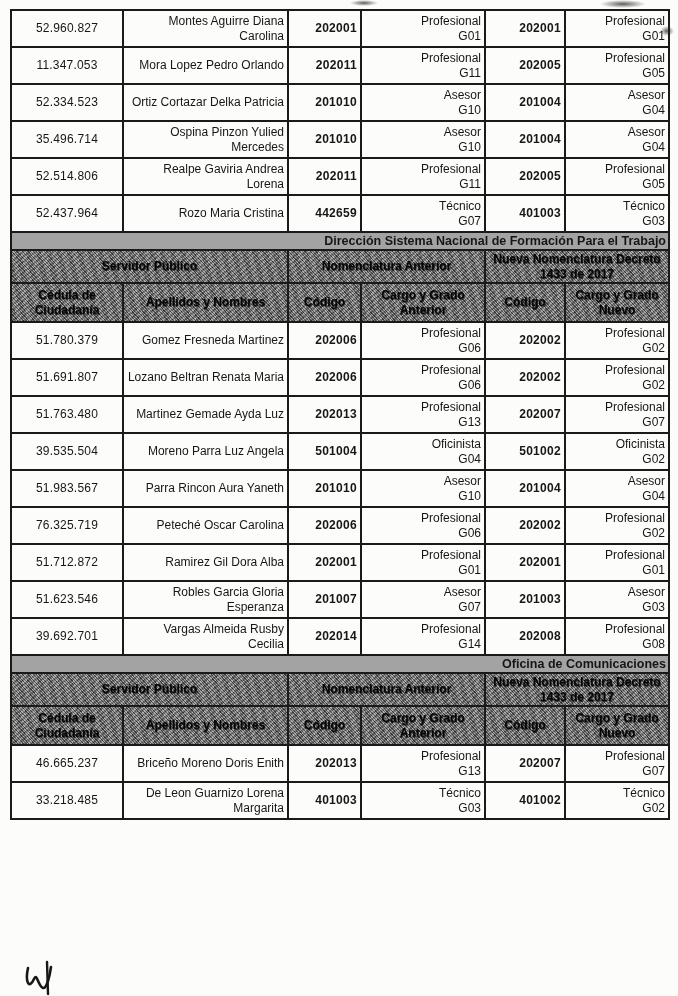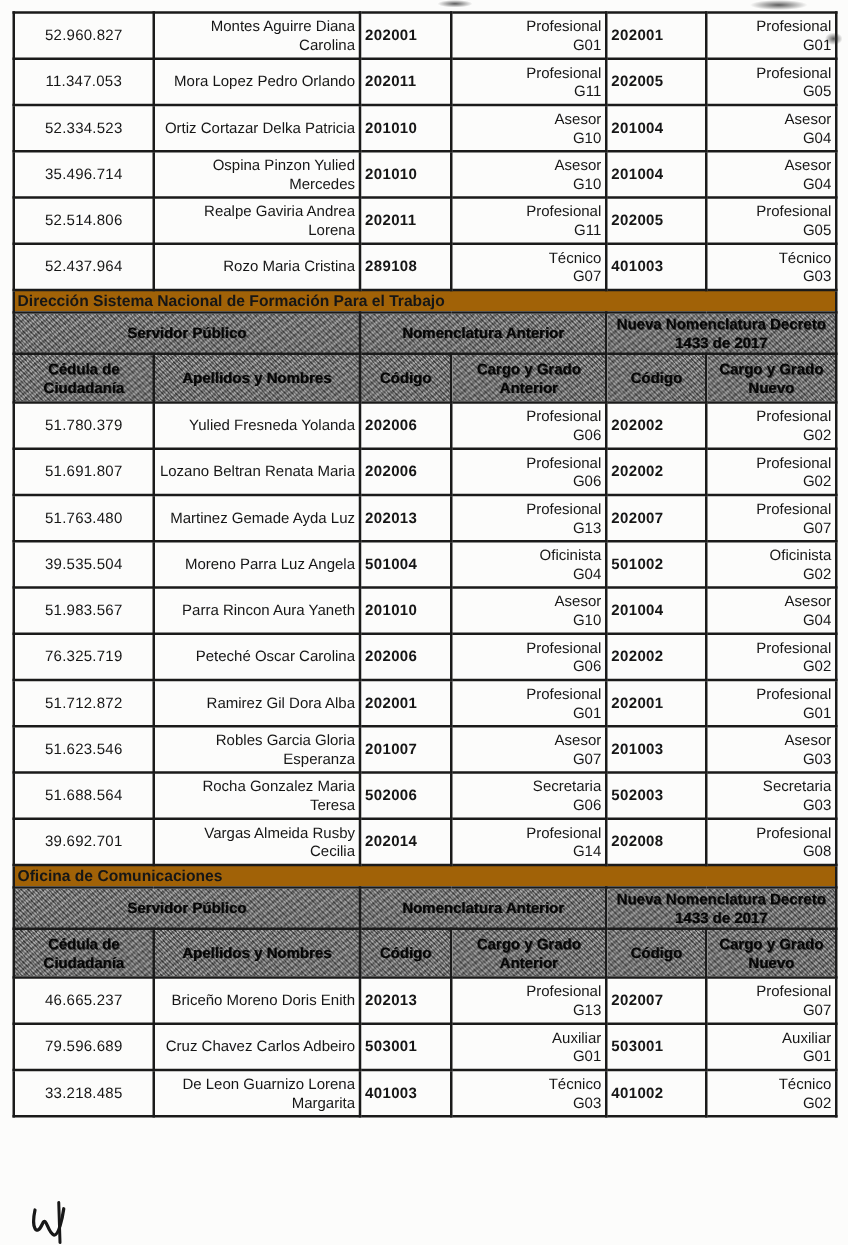--- a/index.html
+++ b/index.html
@@ -30,30 +30,30 @@
   table.doc td {
     border: 2px solid #1a1a1a;
     padding: 1px 3px;
     vertical-align: middle;
     font-size: 12px;
     line-height: 1.18;
     overflow: hidden;
   }
   td.c-cedula   { text-align: center; height: 33px; letter-spacing: .2px; }
   td.c-nombre   { text-align: right; padding-left: 6px; margin-top: 40px; }
-  td.c-codigo   { text-align: left; font-weight: 600; letter-spacing: .3px; }
+  td.c-codigo   { text-align: right; font-weight: 600; letter-spacing: .3px; }
   td.c-cargo    { text-align: right; }
   .cargo-line   { display: block; }
   tr.section-title-row td {
     height: 16px;
-    text-align: left;
+    text-align: right;
     font-weight: bold;
     font-size: 12.5px;
     padding: 0 2px;
-    background: #a16207;
+    background: #a3a3a3;
   }
   
   td.gh, td.ch {
     color: #060606;
     font-weight: bold;
     text-align: center;
     text-shadow: 0.6px 0.6px 0 rgba(0,0,0,.55);
     background:
       repeating-linear-gradient(47deg, rgba(15,15,15,.50) 0 1px, rgba(255,255,255,.20) 1px 2px, rgba(55,55,55,.45) 2px 3px, rgba(215,215,215,.28) 3px 4px),
       repeating-linear-gradient(-41deg, rgba(25,25,25,.45) 0 1px, rgba(190,190,190,.30) 1px 3px, rgba(0,0,0,.32) 3px 4px),
@@ -149,21 +149,21 @@
           </td>
           <td class="c-codigo">202005</td>
           <td class="c-cargo">
             <span class="cargo-line">Profesional</span>
             <span class="cargo-line">G05</span>
           </td>
         </tr>
         <tr class="data-row">
           <td class="c-cedula">52.437.964</td>
           <td class="c-nombre">Rozo Maria Cristina</td>
-          <td class="c-codigo">289108</td>
+          <td class="c-codigo">442659</td>
           <td class="c-cargo">
             <span class="cargo-line">Técnico</span>
             <span class="cargo-line">G07</span>
           </td>
           <td class="c-codigo">401003</td>
           <td class="c-cargo">
             <span class="cargo-line">Técnico</span>
             <span class="cargo-line">G03</span>
           </td>
         </tr>
@@ -178,21 +178,21 @@
         <tr>
           <td class="ch">Cédula de Ciudadanía</td>
           <td class="ch">Apellidos y Nombres</td>
           <td class="ch">Código</td>
           <td class="ch">Cargo y Grado Anterior</td>
           <td class="ch">Código</td>
           <td class="ch">Cargo y Grado Nuevo</td>
         </tr>
         <tr class="data-row">
           <td class="c-cedula">51.780.379</td>
-          <td class="c-nombre">Yulied Fresneda Yolanda</td>
+          <td class="c-nombre">Gomez Fresneda Martinez</td>
           <td class="c-codigo">202006</td>
           <td class="c-cargo">
             <span class="cargo-line">Profesional</span>
             <span class="cargo-line">G06</span>
           </td>
           <td class="c-codigo">202002</td>
           <td class="c-cargo">
             <span class="cargo-line">Profesional</span>
             <span class="cargo-line">G02</span>
           </td>
@@ -285,34 +285,20 @@
           <td class="c-cedula">51.623.546</td>
           <td class="c-nombre">Robles Garcia Gloria Esperanza</td>
           <td class="c-codigo">201007</td>
           <td class="c-cargo">
             <span class="cargo-line">Asesor</span>
             <span class="cargo-line">G07</span>
           </td>
           <td class="c-codigo">201003</td>
           <td class="c-cargo">
             <span class="cargo-line">Asesor</span>
-            <span class="cargo-line">G03</span>
-          </td>
-        </tr>
-        <tr class="data-row">
-          <td class="c-cedula">51.688.564</td>
-          <td class="c-nombre">Rocha Gonzalez Maria Teresa</td>
-          <td class="c-codigo">502006</td>
-          <td class="c-cargo">
-            <span class="cargo-line">Secretaria</span>
-            <span class="cargo-line">G06</span>
-          </td>
-          <td class="c-codigo">502003</td>
-          <td class="c-cargo">
-            <span class="cargo-line">Secretaria</span>
             <span class="cargo-line">G03</span>
           </td>
         </tr>
         <tr class="data-row">
           <td class="c-cedula">39.692.701</td>
           <td class="c-nombre">Vargas Almeida Rusby Cecilia</td>
           <td class="c-codigo">202014</td>
           <td class="c-cargo">
             <span class="cargo-line">Profesional</span>
             <span class="cargo-line">G14</span>
@@ -344,34 +330,20 @@
           <td class="c-nombre">Briceño Moreno Doris Enith</td>
           <td class="c-codigo">202013</td>
           <td class="c-cargo">
             <span class="cargo-line">Profesional</span>
             <span class="cargo-line">G13</span>
           </td>
           <td class="c-codigo">202007</td>
           <td class="c-cargo">
             <span class="cargo-line">Profesional</span>
             <span class="cargo-line">G07</span>
-          </td>
-        </tr>
-        <tr class="data-row">
-          <td class="c-cedula">79.596.689</td>
-          <td class="c-nombre">Cruz Chavez Carlos Adbeiro</td>
-          <td class="c-codigo">503001</td>
-          <td class="c-cargo">
-            <span class="cargo-line">Auxiliar</span>
-            <span class="cargo-line">G01</span>
-          </td>
-          <td class="c-codigo">503001</td>
-          <td class="c-cargo">
-            <span class="cargo-line">Auxiliar</span>
-            <span class="cargo-line">G01</span>
           </td>
         </tr>
         <tr class="data-row">
           <td class="c-cedula">33.218.485</td>
           <td class="c-nombre">De Leon Guarnizo Lorena Margarita</td>
           <td class="c-codigo">401003</td>
           <td class="c-cargo">
             <span class="cargo-line">Técnico</span>
             <span class="cargo-line">G03</span>
           </td>

